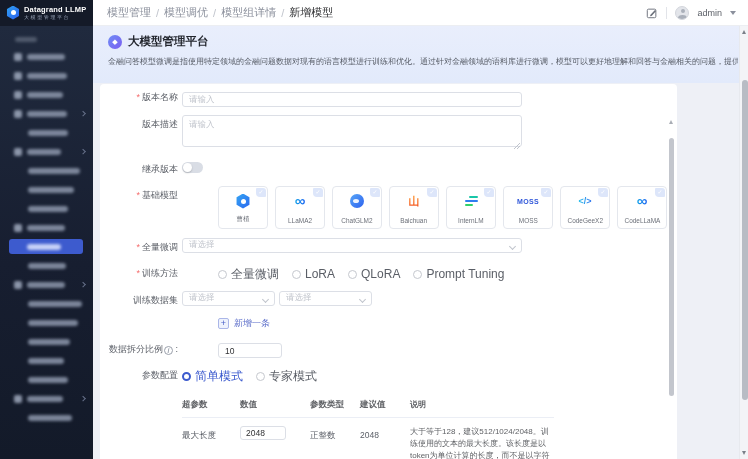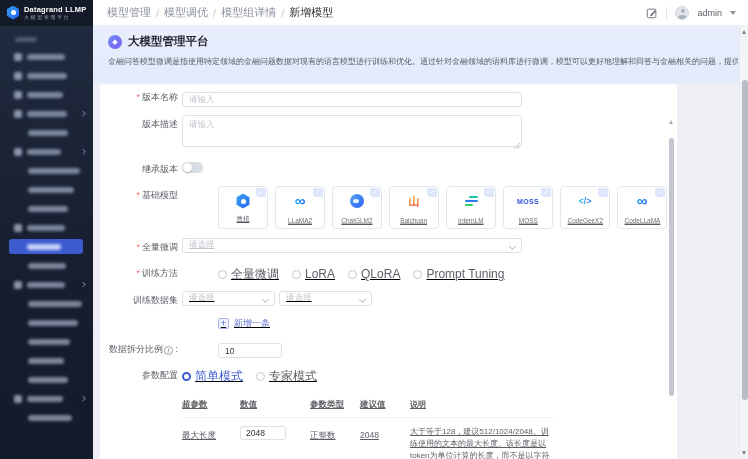--- a/index.html
+++ b/index.html
@@ -44,21 +44,21 @@
   .banner-ic { width:14px; height:14px; border-radius:50%; background:linear-gradient(135deg,#6f8df5,#7b5ef2); position:relative; flex:none; }
   .banner-ic:after { content:"◆"; position:absolute; left:0; top:0; right:0; bottom:0; color:#fff; font-size:7px; line-height:14px; text-align:center; }
   .banner-title { font-size:11.5px; font-weight:bold; color:#23262e; }
   .banner-desc { margin-top:7px; font-size:8px; color:#555a64; width:630px; white-space:nowrap; overflow:hidden; }
 
   .card { position:absolute; left:7px; top:58px; width:577px; height:375px; background:#fff; border-radius:4px 4px 0 0; padding-top:0; overflow:hidden; }
 
   .frow { display:flex; margin-bottom:0; }
   .flabel { width:78px; text-align:right; font-size:9px; color:#5a5e66; padding-top:3px; flex:none; white-space:nowrap; }
   .req:before { content:"*"; color:#f56c6c; margin-right:2px; }
-  .fctrl { margin-left:4px;text-decoration:underline; }
+  .fctrl { margin-left:4px; }
 
   .tb-input { border:1px solid #dcdfe6; border-radius:3px; height:15px; font-size:8.5px; color:#303133; padding:0 6px; font-family:"Liberation Sans",sans-serif; outline:none; }
   .tb-input::placeholder { color:#c0c4cc; }
   textarea.tb-input { height:32px; resize:none; padding-top:3px; }
   .ta-wrap { position:relative; }
   .ta-grip { position:absolute; right:2px; bottom:2px; width:6px; height:6px; background:linear-gradient(135deg,transparent 50%,#c0c4cc 50%,#c0c4cc 58%,transparent 58%,transparent 72%,#c0c4cc 72%,#c0c4cc 80%,transparent 80%); }
 
   .toggle { width:21px; height:11px; border-radius:6px; background:#d9dde5; position:relative; margin-top:2px; }
   .toggle:after { content:""; position:absolute; left:1px; top:1px; width:9px; height:9px; border-radius:50%; background:#fff; box-shadow:0 1px 2px rgba(0,0,0,.2); }
 

